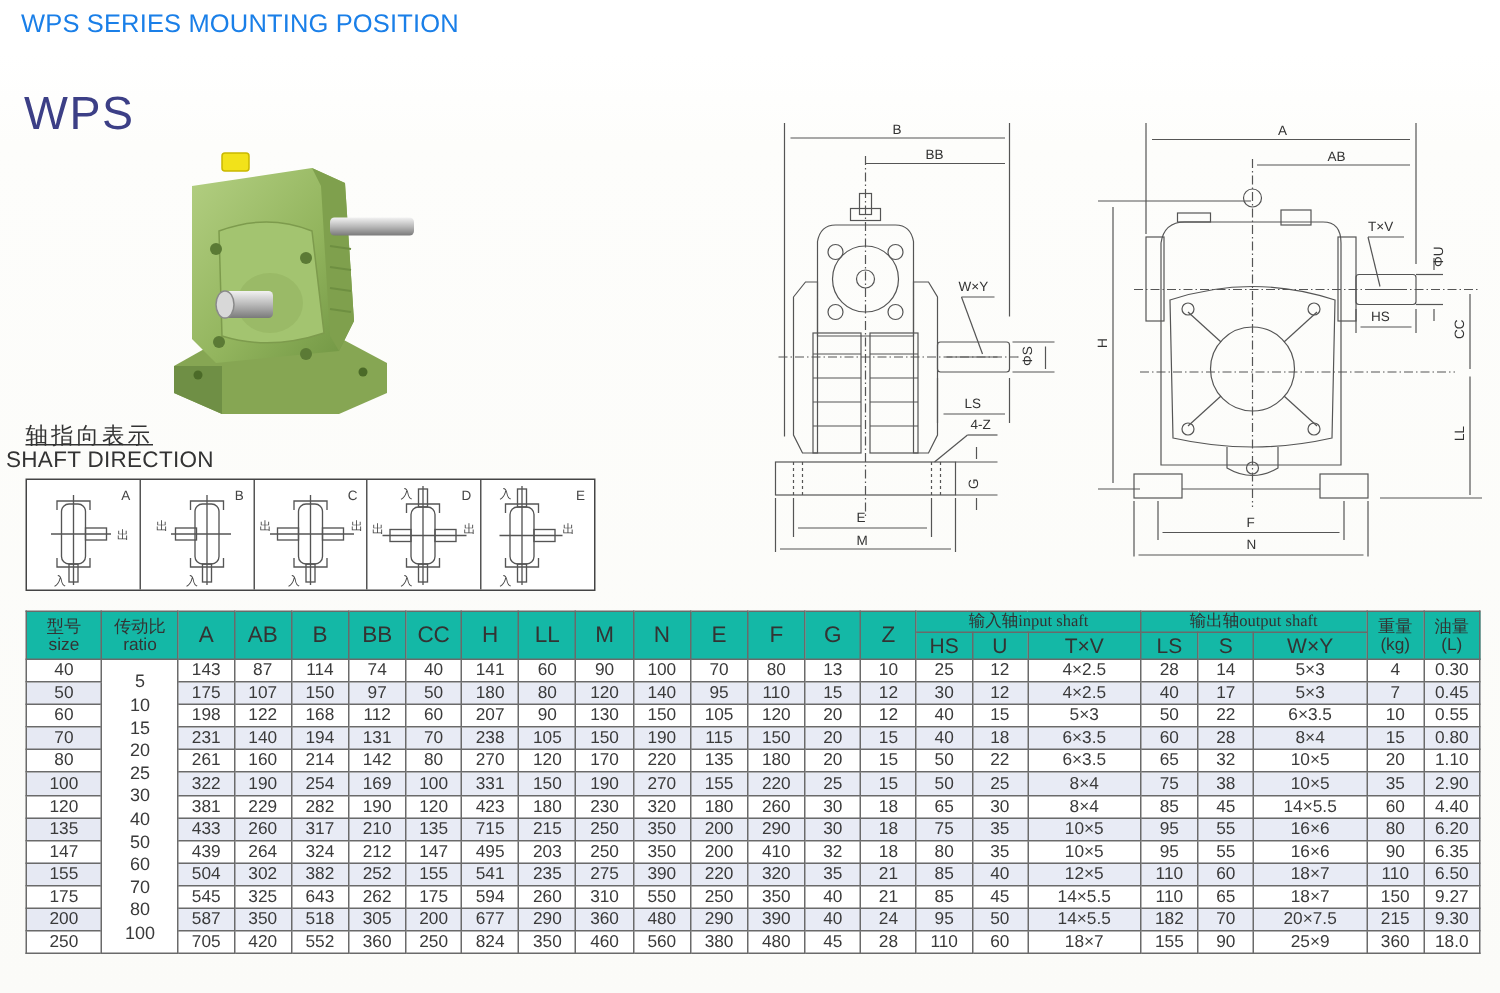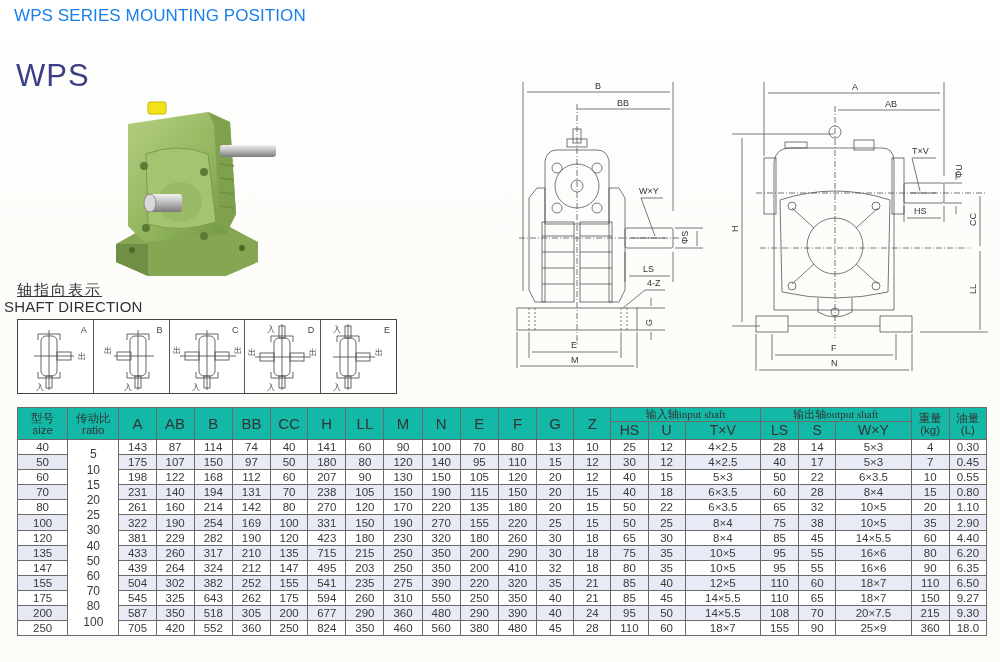--- a/index.html
+++ b/index.html
@@ -730,21 +730,21 @@
         <td class="stripe">290</td>
         <td class="stripe">360</td>
         <td class="stripe">480</td>
         <td class="stripe">290</td>
         <td class="stripe">390</td>
         <td class="stripe">40</td>
         <td class="stripe">24</td>
         <td class="stripe">95</td>
         <td class="stripe">50</td>
         <td class="stripe">14×5.5</td>
-        <td class="stripe">108</td>
+        <td class="stripe">182</td>
         <td class="stripe">70</td>
         <td class="stripe">20×7.5</td>
         <td class="stripe">215</td>
         <td class="stripe">9.30</td>
       </tr>
       <tr>
         <td class="size-cell">250</td>
         <td class="stripe">705</td>
         <td class="stripe">420</td>
         <td class="stripe">552</td>

